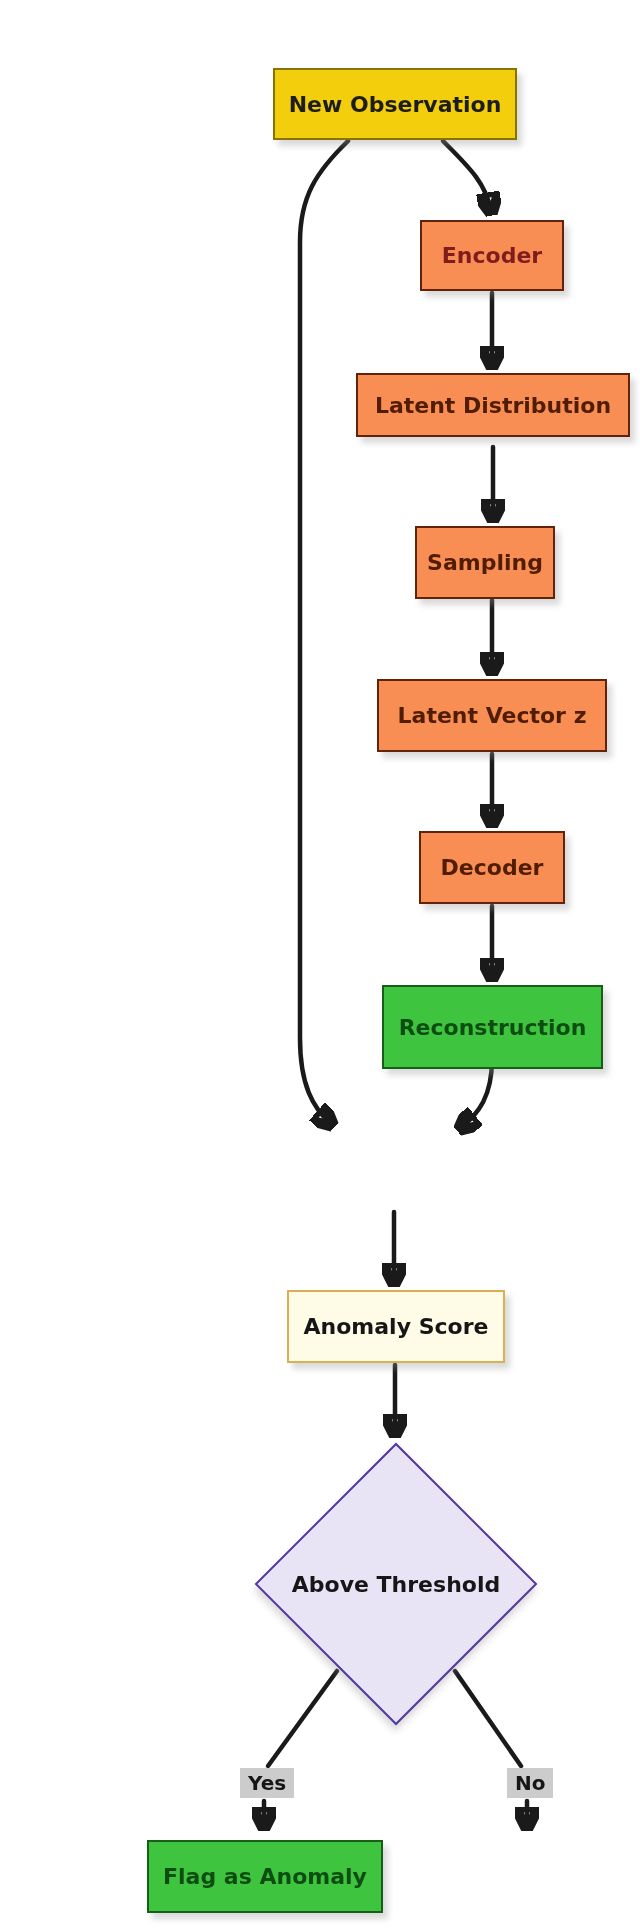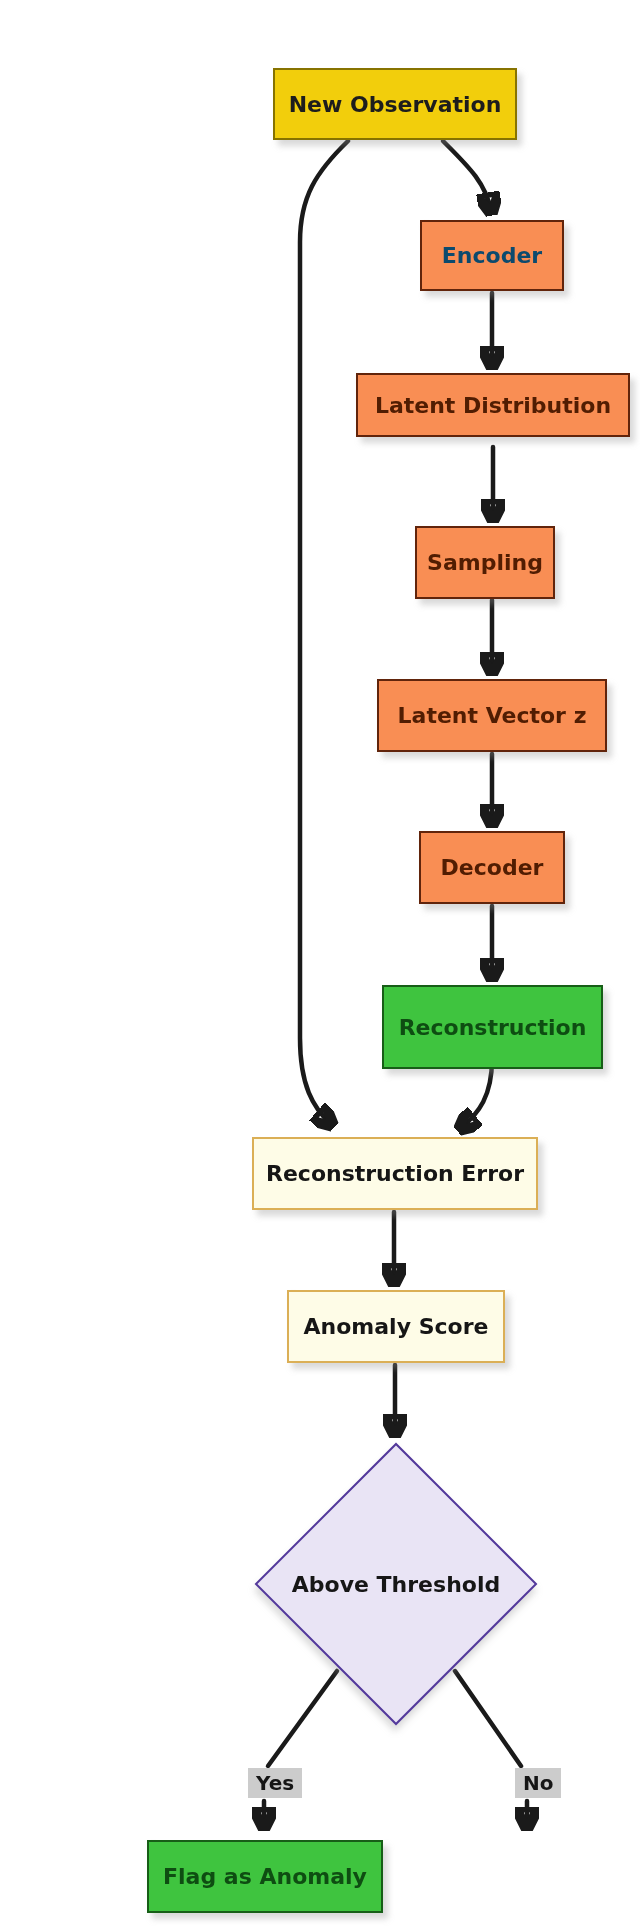--- a/index.html
+++ b/index.html
@@ -32,21 +32,20 @@
   .diamond-label{
     position:absolute;
     display:flex;align-items:center;justify-content:center;
     font-size:22px;font-weight:bold;white-space:nowrap;
   }
   .edge-label{
     position:absolute;
     display:flex;align-items:center;justify-content:center;
     font-size:20px;font-weight:bold;
     padding:3px 8px;
-    margin-left:8px;
   }
 </style>
 </head>
 <body>
 
 <div class="canvas">
 
   <svg class="edges" width="640" height="1932" viewBox="0 0 640 1932">
     <defs>
       <marker id="arrow" viewBox="0 0 10 10" refX="8" refY="5" markerWidth="5.2" markerHeight="5.2" orient="auto-start-reverse">
@@ -64,33 +63,32 @@
     <path d="M394,1212 L394,1282" marker-end="url(#arrow)"></path>
     <path d="M395,1365 L395,1433" marker-end="url(#arrow)"></path>
     <path d="M337,1671 L268,1766"></path>
     <path d="M264,1801 L264,1826" marker-end="url(#arrow)"></path>
     <path d="M455,1671 L521,1766"></path>
     <path d="M527,1801 L527,1826" marker-end="url(#arrow)"></path>
   </svg>
 
   <div class="node" style="left: 273px; top: 68px; width: 244px; height: 72px; background-color: rgb(242, 206, 12); border-color: rgb(135, 115, 0); color: rgb(29, 29, 29);">New Observation</div>
 
-  <div class="node" style="left: 420px; top: 220px; width: 144px; height: 71px; background-color: rgb(249, 142, 84); border-color: rgb(97, 36, 11); color: #0c4a6e;">Encoder</div>
+  <div class="node" style="left: 420px; top: 220px; width: 144px; height: 71px; background-color: rgb(249, 142, 84); border-color: rgb(97, 36, 11); color: #7f1d1d;">Encoder</div>
 
   <div class="node" style="left: 356px; top: 373px; width: 274px; height: 64px; background-color: rgb(249, 142, 84); border-color: rgb(97, 36, 11); color: rgb(81, 29, 2);">Latent Distribution</div>
 
   <div class="node" style="left: 415px; top: 526px; width: 140px; height: 73px; background-color: rgb(249, 142, 84); border-color: rgb(97, 36, 11); color: rgb(81, 29, 2);">Sampling</div>
 
   <div class="node" style="left: 377px; top: 679px; width: 230px; height: 73px; background-color: rgb(249, 142, 84); border-color: rgb(97, 36, 11); color: rgb(81, 29, 2);">Latent Vector z</div>
 
   <div class="node" style="left: 419px; top: 831px; width: 146px; height: 73px; background-color: rgb(249, 142, 84); border-color: rgb(97, 36, 11); color: rgb(81, 29, 2);">Decoder</div>
 
   <div class="node" style="left: 382px; top: 985px; width: 221px; height: 84px; background-color: rgb(63, 196, 63); border-color: rgb(23, 94, 23); color: rgb(14, 77, 18);">Reconstruction</div>
 
-  <div class="node" style="left: 252px; top: 1137px; width: 286px; height: 73px; background-color: rgb(254, 252, 231); border-color: rgb(219, 175, 86); color: rgb(22, 22, 22);">Reconstruction Error</div>
 
   <div class="node" style="left: 287px; top: 1290px; width: 218px; height: 73px; background-color: rgb(254, 252, 231); border-color: rgb(219, 175, 86); color: rgb(22, 22, 22);">Anomaly Score</div>
 
   <div class="diamond" style="left: 296px; top: 1484px; width: 200px; height: 200px; background-color: rgb(233, 228, 245); border-color: rgb(83, 57, 155);"></div>
   <div class="diamond-label" style="left: 266px; top: 1564px; width: 260px; height: 40px; color: rgb(22, 22, 22);">Above Threshold</div>
 
   <div class="edge-label" style="left: 240px; top: 1768px; background-color: rgb(204, 204, 204); color: rgb(22, 22, 22);">Yes</div>
 
   <div class="edge-label" style="left: 507px; top: 1768px; background-color: rgb(204, 204, 204); color: rgb(22, 22, 22);">No</div>
 

